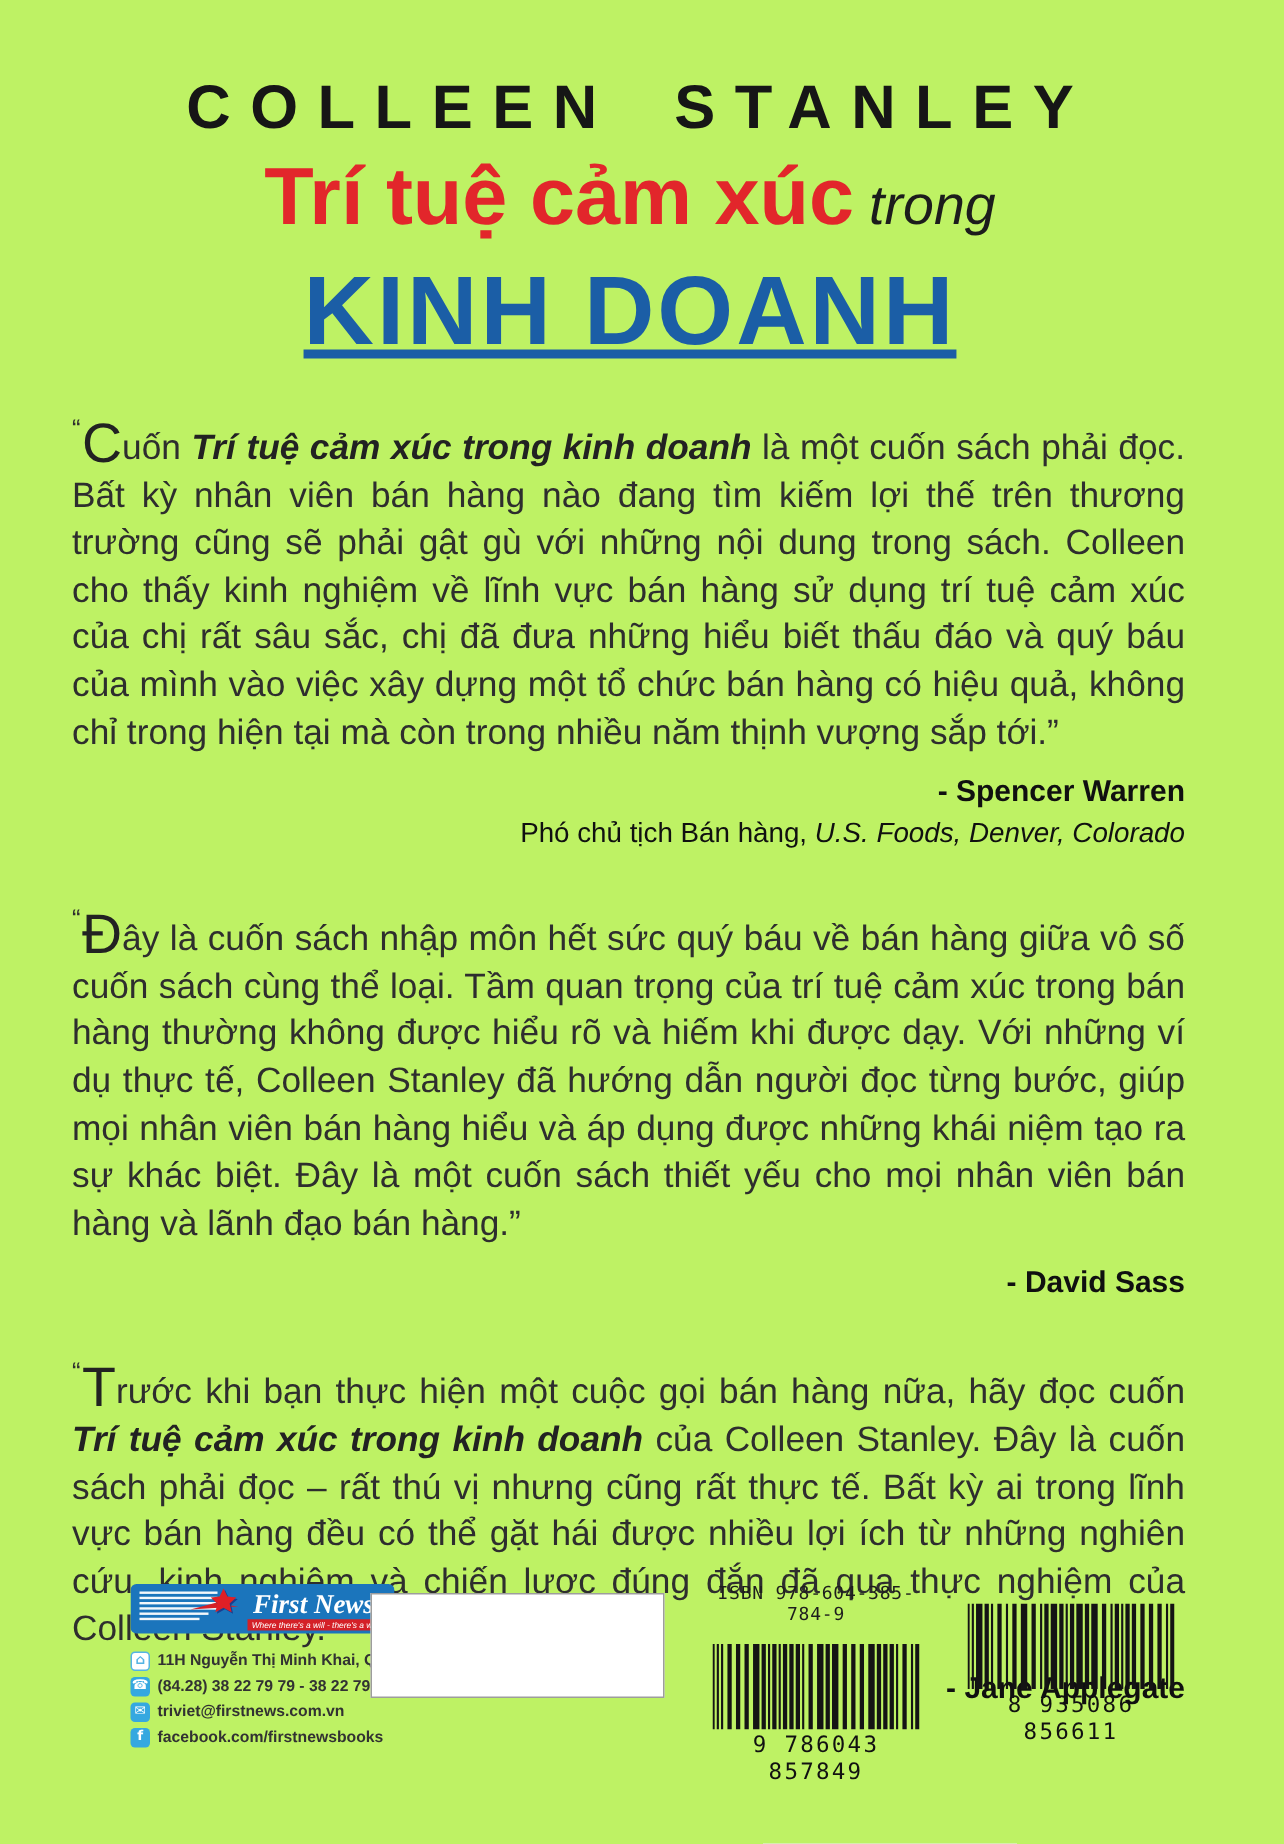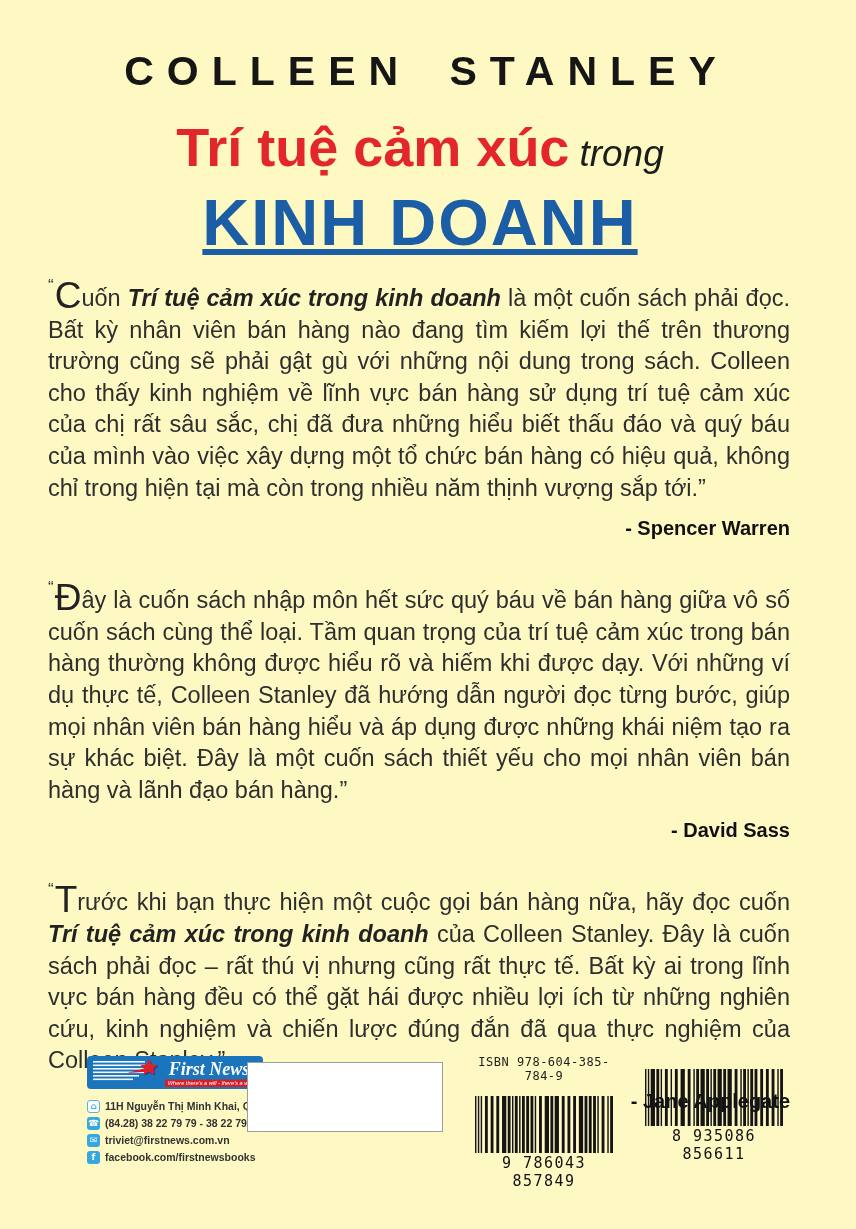--- a/index.html
+++ b/index.html
@@ -1,23 +1,23 @@
 <!DOCTYPE html>
 <html><head>
 <meta charset="utf-8">
 <style>
   html,body{margin:0;padding:0;background:#e9e9e9;}
-  .page{position:relative;width:856px;height:1229px;background:#fef9c3;margin:0 auto;overflow:hidden;
+  .page{position:relative;width:856px;height:1229px;background:#bef264;margin:0 auto;overflow:hidden;
         font-family:"Liberation Sans",sans-serif;}
 
   
   .hdr{position:absolute;top:0;left:0;width:840px;text-align:center;}
   .author{margin-top:48px;font-size:41px;font-weight:600;color:#161616;
           letter-spacing:13px;text-indent:13px;word-spacing:14px;}
-  .title1{margin-top:24px;line-height:56px;}
+  .title1{margin-top:8px;line-height:56px;}
   .t-red{font-size:54px;font-weight:700;color:#e2262b;}
   .t-trong{font-size:37px;font-style:italic;font-weight:400;color:#1c1c1c;margin-left:10px;}
   .t-main{margin-top:2px;font-size:65px;font-weight:700;color:#1b5ea6;letter-spacing:2px;line-height:64px;text-decoration:underline;}
 
   
   #quotes{position:absolute;left:48px;top:270px;width:742px;}
   .quote{font-size:23.5px;line-height:31.6px;text-align:justify;color:#2e2e2e;margin:0 0 10px;}
   .quote .em{font-weight:700;font-style:italic;color:#222;}
   .oq{font-size:17px;vertical-align:15px;margin-right:1px;color:#2e2e2e;}
   .lead{font-size:37px;line-height:0;position:relative;top:2px;font-weight:500;color:#222;}
@@ -63,20 +63,21 @@
     <div class="title1">
       <span class="t-red">Trí tuệ cảm xúc</span><span class="t-trong">trong</span>
     </div>
     <div class="t-main">KINH DOANH</div>
   </div>
 
   <main id="quotes">
       <p class="quote"><span class="oq">“</span><span class="lead">C</span><span>uốn </span><span class="em">Trí tuệ cảm xúc trong kinh doanh</span><span> là một cuốn sách phải đọc. Bất kỳ nhân viên bán hàng nào đang tìm kiếm lợi thế trên thương trường cũng sẽ phải gật gù với những nội dung trong sách. Colleen cho thấy kinh nghiệm về lĩnh vực bán hàng sử dụng trí tuệ cảm xúc của chị rất sâu sắc, chị đã đưa những hiểu biết thấu đáo và quý báu của mình vào việc xây dựng một tổ chức bán hàng có hiệu quả, không chỉ trong hiện tại mà còn trong nhiều năm thịnh vượng sắp tới.”</span></p>
       <div class="attr">
         <div class="attr-name">- Spencer Warren</div>
+        <div class="attr-detail">Phó chủ tịch Bán hàng, <i>U.S. Foods, Denver, Colorado</i></div>
       </div>
       <p class="quote"><span class="oq">“</span><span class="lead">Đ</span><span>ây là cuốn sách nhập môn hết sức quý báu về bán hàng giữa vô số cuốn sách cùng thể loại. Tầm quan trọng của trí tuệ cảm xúc trong bán hàng thường không được hiểu rõ và hiếm khi được dạy. Với những ví dụ thực tế, Colleen Stanley đã hướng dẫn người đọc từng bước, giúp mọi nhân viên bán hàng hiểu và áp dụng được những khái niệm tạo ra sự khác biệt. Đây là một cuốn sách thiết yếu cho mọi nhân viên bán hàng và lãnh đạo bán hàng.”</span></p>
       <div class="attr">
         <div class="attr-name">- David Sass</div>
       </div>
       <p class="quote"><span class="oq">“</span><span class="lead">T</span><span>rước khi bạn thực hiện một cuộc gọi bán hàng nữa, hãy đọc cuốn </span><span class="em">Trí tuệ cảm xúc trong kinh doanh</span><span> của Colleen Stanley. Đây là cuốn sách phải đọc – rất thú vị nhưng cũng rất thực tế. Bất kỳ ai trong lĩnh vực bán hàng đều có thể gặt hái được nhiều lợi ích từ những nghiên cứu, kinh nghiệm và chiến lược đúng đắn đã qua thực nghiệm của Colleen Stanley.”</span></p>
       <div class="attr">
         <div class="attr-name">- Jane Applegate</div>
       </div>
     </main>

